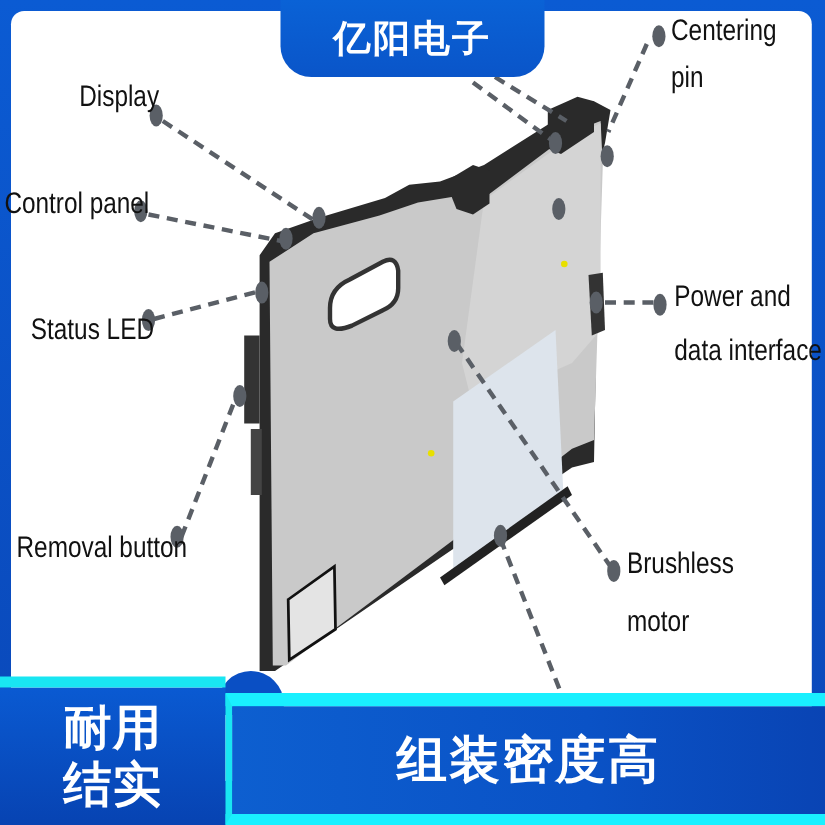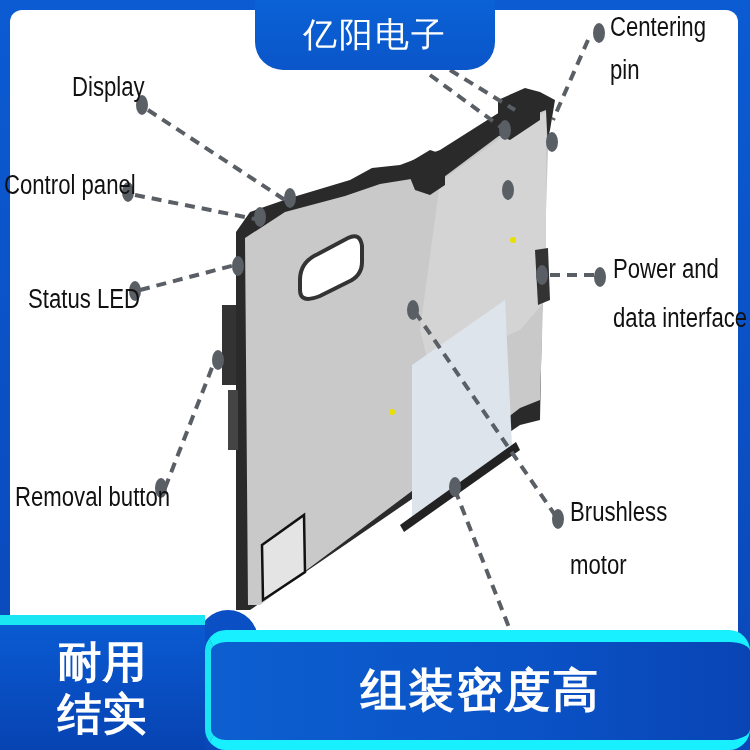--- a/index.html
+++ b/index.html
@@ -18,21 +18,21 @@
     background: #ffffff; border-radius: 12px; overflow: hidden;
   }
   .top-badge {
     position: absolute; left: 255px; top: 0; width: 240px; height: 70px;
     background: linear-gradient(180deg, #0a62d6 0%, #0a55c9 100%);
     border-radius: 0 0 28px 28px;
     display: flex; align-items: center; justify-content: center;
     z-index: 5;
   }
   .top-badge span {
-    color: #ffffff; font-size: 34px; font-weight: normal; letter-spacing: 2px;
+    color: #ffffff; font-size: 34px; font-weight: bold; letter-spacing: 2px;
     font-family: "DejaVu Sans", sans-serif;
   }
   svg.diagram { position: absolute; left: 0; top: 0; width: 750px; height: 750px; z-index: 2; }
   .label {
     position: absolute; z-index: 3; color: #111; font-size: 27px;
     transform: scaleX(0.82); transform-origin: left top; line-height: 1.15;
     white-space: nowrap;
   }
   .bottom-left {
     position: absolute; left: 0; top: 615px; width: 205px; height: 135px;
@@ -49,21 +49,21 @@
     position: absolute; left: 198px; top: 610px; width: 60px; height: 40px;
     background: #0a4fc4; border-radius: 30px 30px 0 0; z-index: 5;
   }
   .bottom-right {
     position: absolute; left: 205px; top: 630px; width: 545px; height: 120px;
     background: linear-gradient(90deg, #0d5fd0 0%, #0a52c6 60%, #0944b4 100%);
     border-top: 12px solid #19f0ff;
     border-bottom: 10px solid #19f0ff;
     border-left: 6px solid #19e6f2;
     z-index: 6;
-    display: flex; align-items: center; justify-content: center; border-radius: 21px;
+    display: flex; align-items: center; justify-content: center;
   }
   .bottom-right span {
     color: #ffffff; font-size: 46px; font-weight: bold; letter-spacing: 2px;
     font-family: "DejaVu Sans", sans-serif;
   }
 </style>
 </head>
 <body>
 
 <div class="frame"></div>

